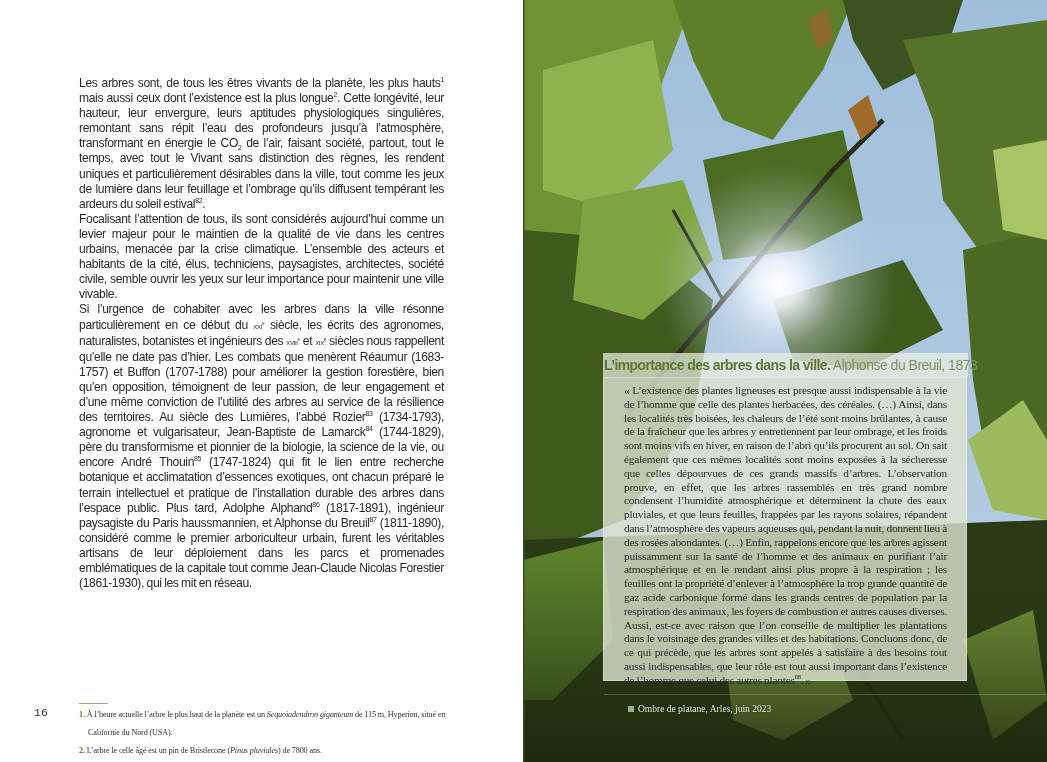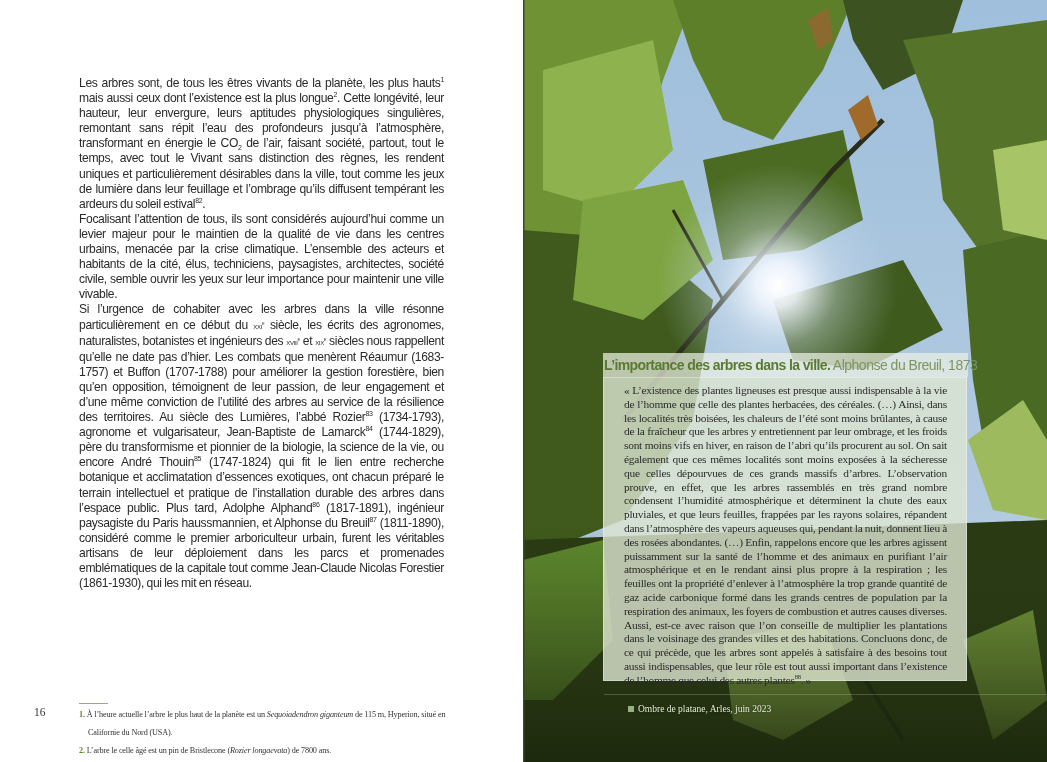--- a/index.html
+++ b/index.html
@@ -14,21 +14,21 @@
     color:#2a2a2a; text-align:justify; letter-spacing:-0.35px; word-spacing:-0.5px;
   }
   .body-text p { margin:0; }
   .body-text sup { font-size:7px; line-height:0; vertical-align:super; }
   .body-text sub { font-size:7px; line-height:0; vertical-align:sub; }
   .sc { font-size:8.5px; text-transform:lowercase; font-variant:small-caps; }
   .sc sup { font-size:6px; }
 
   .footnote-rule { position:absolute; left:79px; top:703px; width:29px; height:1px; background:#9aa88a; }
   .page-number {
-    position:absolute; left:34px; top:706px; font-family:Liberation Serif, serif;
+    position:absolute; left:34px; top:706px; font-family:Liberation Mono, monospace;
     font-size:11.5px; color:#333;
   }
   .footnotes {
     position:absolute; left:79px; top:706px; width:370px;
     font-family:Liberation Serif, serif; font-size:8.2px; line-height:18px; color:#333;
     letter-spacing:-0.15px;
   }
   .footnotes .fn { margin:0; padding-left:9px; text-indent:-9px; }
   .footnotes .fn-num { color:#5d8a2a; font-weight:bold; }
 
@@ -81,21 +81,21 @@
       <p>Focalisant l’attention de tous, ils sont considérés aujourd’hui comme un levier majeur pour le maintien de la qualité de vie dans les centres urbains, menacée par la crise climatique. L’ensemble des acteurs et habitants de la cité, élus, techniciens, paysagistes, architectes, société civile, semble ouvrir les yeux sur leur importance pour maintenir une ville vivable.</p>
 
       <p><span>Si l’urgence de cohabiter avec les arbres dans la ville résonne particulièrement en ce début du </span><span class="sc"><span>xxi</span><sup>e</sup></span><span> siècle, les écrits des agronomes, naturalistes, botanistes et ingénieurs des </span><span class="sc"><span>xviii</span><sup>e</sup></span><span> et </span><span class="sc"><span>xix</span><sup>e</sup></span><span> siècles nous rappellent qu’elle ne date pas d’hier. Les combats que menèrent Réaumur (1683-1757) et Buffon (1707-1788) pour améliorer la gestion forestière, bien qu’en opposition, témoignent de leur passion, de leur engagement et d’une même conviction de l’utilité des arbres au service de la résilience des territoires. Au siècle des Lumières, l’abbé Rozier</span><sup>83</sup><span> (1734-1793), agronome et vulgarisateur, Jean-Baptiste de Lamarck</span><sup>84</sup><span> (1744-1829), père du transformisme et pionnier de la biologie, la science de la vie, ou encore André Thouin</span><sup>85</sup><span> (1747-1824) qui fit le lien entre recherche botanique et acclimatation d’essences exotiques, ont chacun préparé le terrain intellectuel et pratique de l’installation durable des arbres dans l’espace public. Plus tard, Adolphe Alphand</span><sup>86</sup><span> (1817-1891), ingénieur paysagiste du Paris haussmannien, et Alphonse du Breuil</span><sup>87</sup><span> (1811-1890), considéré comme le premier arboriculteur urbain, furent les véritables artisans de leur déploiement dans les parcs et promenades emblématiques de la capitale tout comme Jean-Claude Nicolas Forestier (1861-1930), qui les mit en réseau.</span></p>
     </div>
 
     <div class="footnote-rule"></div>
     <div class="page-number">16</div>
 
     <div class="footnotes">
       <p class="fn"><span class="fn-num">1.</span><span> À l’heure actuelle l’arbre le plus haut de la planète est un </span><i>Sequoiadendron giganteum</i><span> de 115 m, Hyperion, situé en Californie du Nord (USA).</span></p>
-      <p class="fn"><span class="fn-num">2.</span><span> L’arbre le celle âgé est un pin de Bristlecone (</span><i>Rozier longaevata</i><span>) de 7800 ans.</span></p>
+      <p class="fn"><span class="fn-num">2.</span><span> L’arbre le celle âgé est un pin de Bristlecone (</span><i>Pinus pluviales</i><span>) de 7800 ans.</span></p>
     </div>
   </div>
 
   <div class="right-page">
     <svg class="photo" viewBox="0 0 524 762" preserveAspectRatio="none">
       <defs>
         <radialGradient id="sun" cx="255" cy="285" r="120" gradientUnits="userSpaceOnUse">
           <stop offset="0" stop-color="#ffffff" stop-opacity="1"></stop>
           <stop offset="0.18" stop-color="#f4f8ff" stop-opacity="0.9"></stop>
           <stop offset="0.5" stop-color="#d6e4f0" stop-opacity="0.4"></stop>

